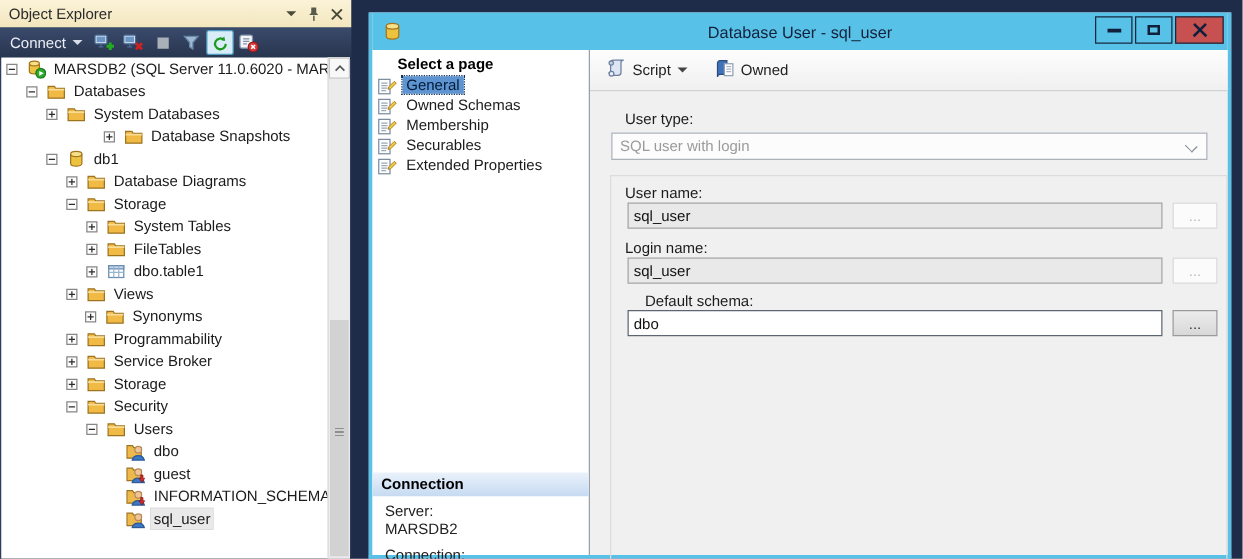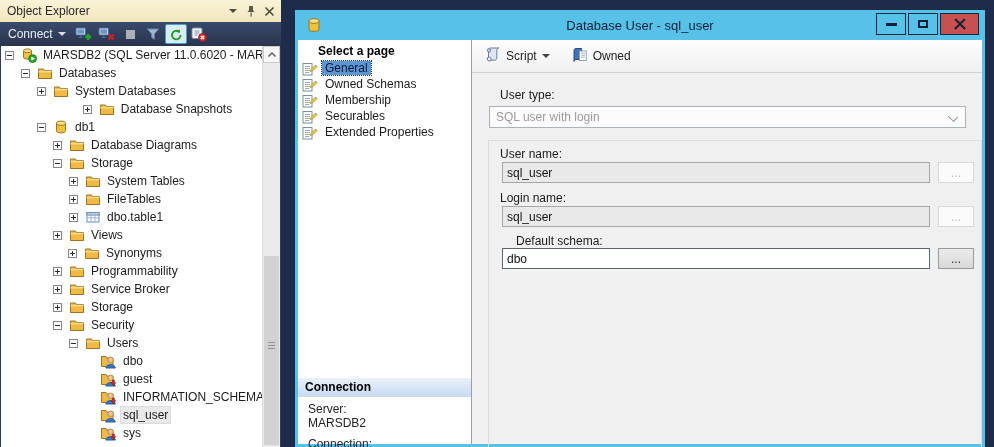--- a/index.html
+++ b/index.html
@@ -399,32 +399,20 @@
         <span class="eslot"></span>
         <span class="ticon">
           <svg width="16" height="16" viewBox="0 0 16 16">
             <path d="M.5 3.5 h4.5 l1 1.6 h6 v8.4 h-11.5 z" fill="#edb94a" stroke="#9c7321"></path>
             <circle cx="9.6" cy="6.8" r="2.7" fill="#f0c49a" stroke="#b98a56"></circle>
             <path d="M4.8 15 a4.9 4.4 0 0 1 9.6 0 z" fill="#3c78c8" stroke="#2a5a98"></path>
           </svg>
         </span>
         <span class="tlabel">sql_user</span>
       </div>
-      <div class="trow" style="padding-left: 84px;">
-        <span class="eslot"></span>
-        <span class="ticon">
-          <svg width="16" height="16" viewBox="0 0 16 16">
-            <path d="M.5 3.5 h4.5 l1 1.6 h6 v8.4 h-11.5 z" fill="#edb94a" stroke="#9c7321"></path>
-            <circle cx="9.6" cy="6.8" r="2.7" fill="#f0c49a" stroke="#b98a56"></circle>
-            <path d="M4.8 15 a4.9 4.4 0 0 1 9.6 0 z" fill="#3c78c8" stroke="#2a5a98"></path>
-            <path d="M11.6 9 h1.8 v2.6 h1.4 l-2.3 3.4 -2.3-3.4 h1.4 z" fill="#d42a2a" stroke="#7a1010" stroke-width="0.5"></path>
-          </svg>
-        </span>
-        <span class="tlabel">sys</span>
-      </div>
     </div>
   <div id="oe-scroll">
     <div id="oe-scroll-up">
       <svg width="10" height="7" viewBox="0 0 10 7">
           <path d="M1.5 5.5 L5 2 l3.5 3.5" fill="none" stroke="#555" stroke-width="1.4"></path>
         </svg>
     </div>
     <div id="oe-scroll-thumb"></div>
   </div>
 </div>

